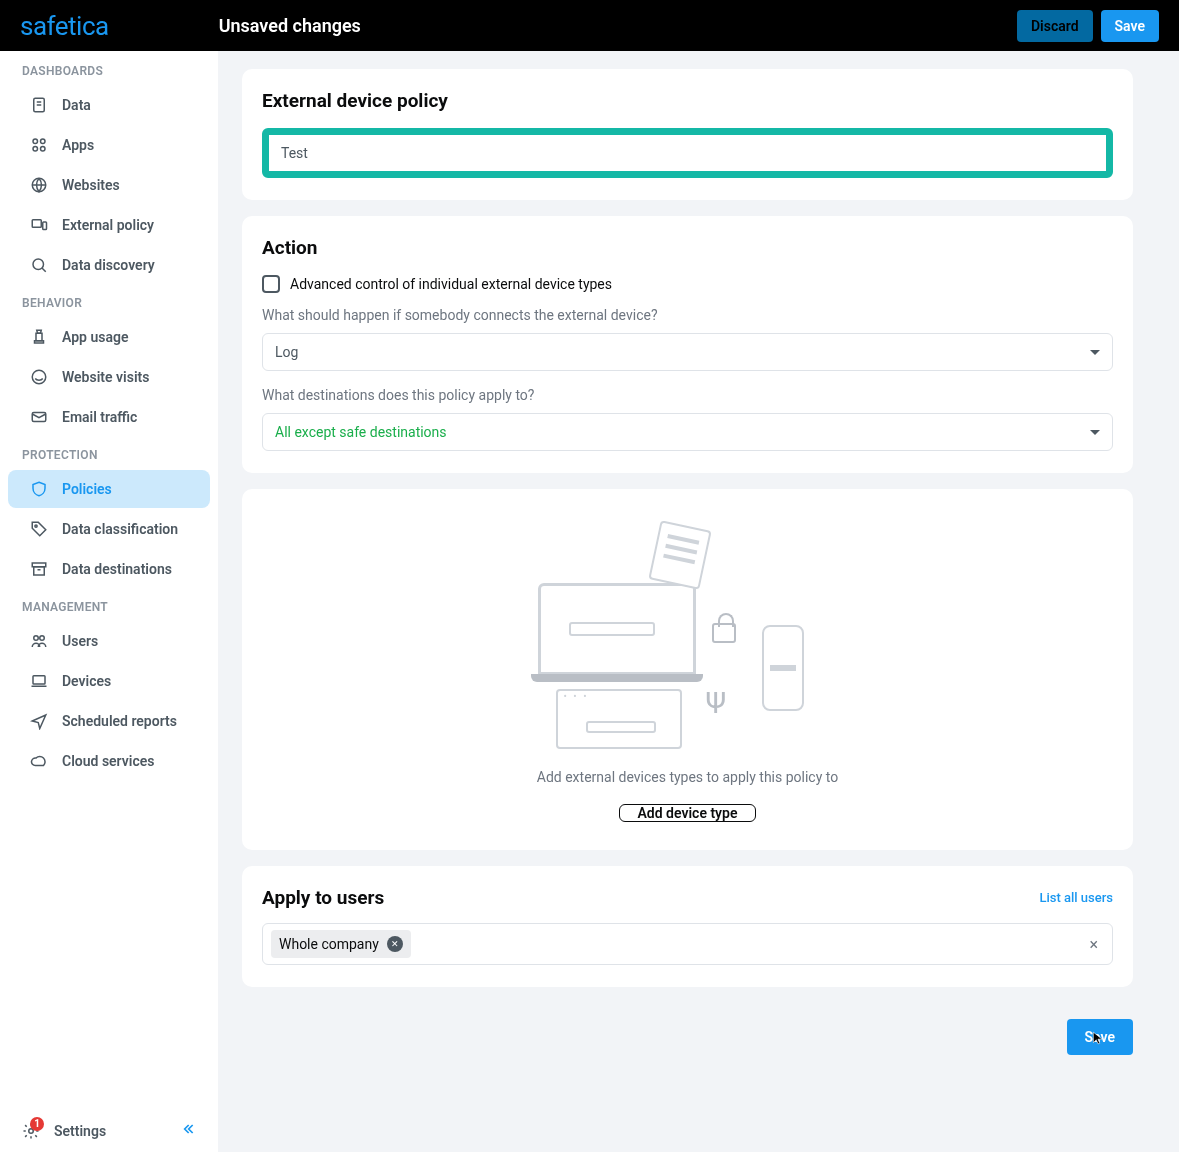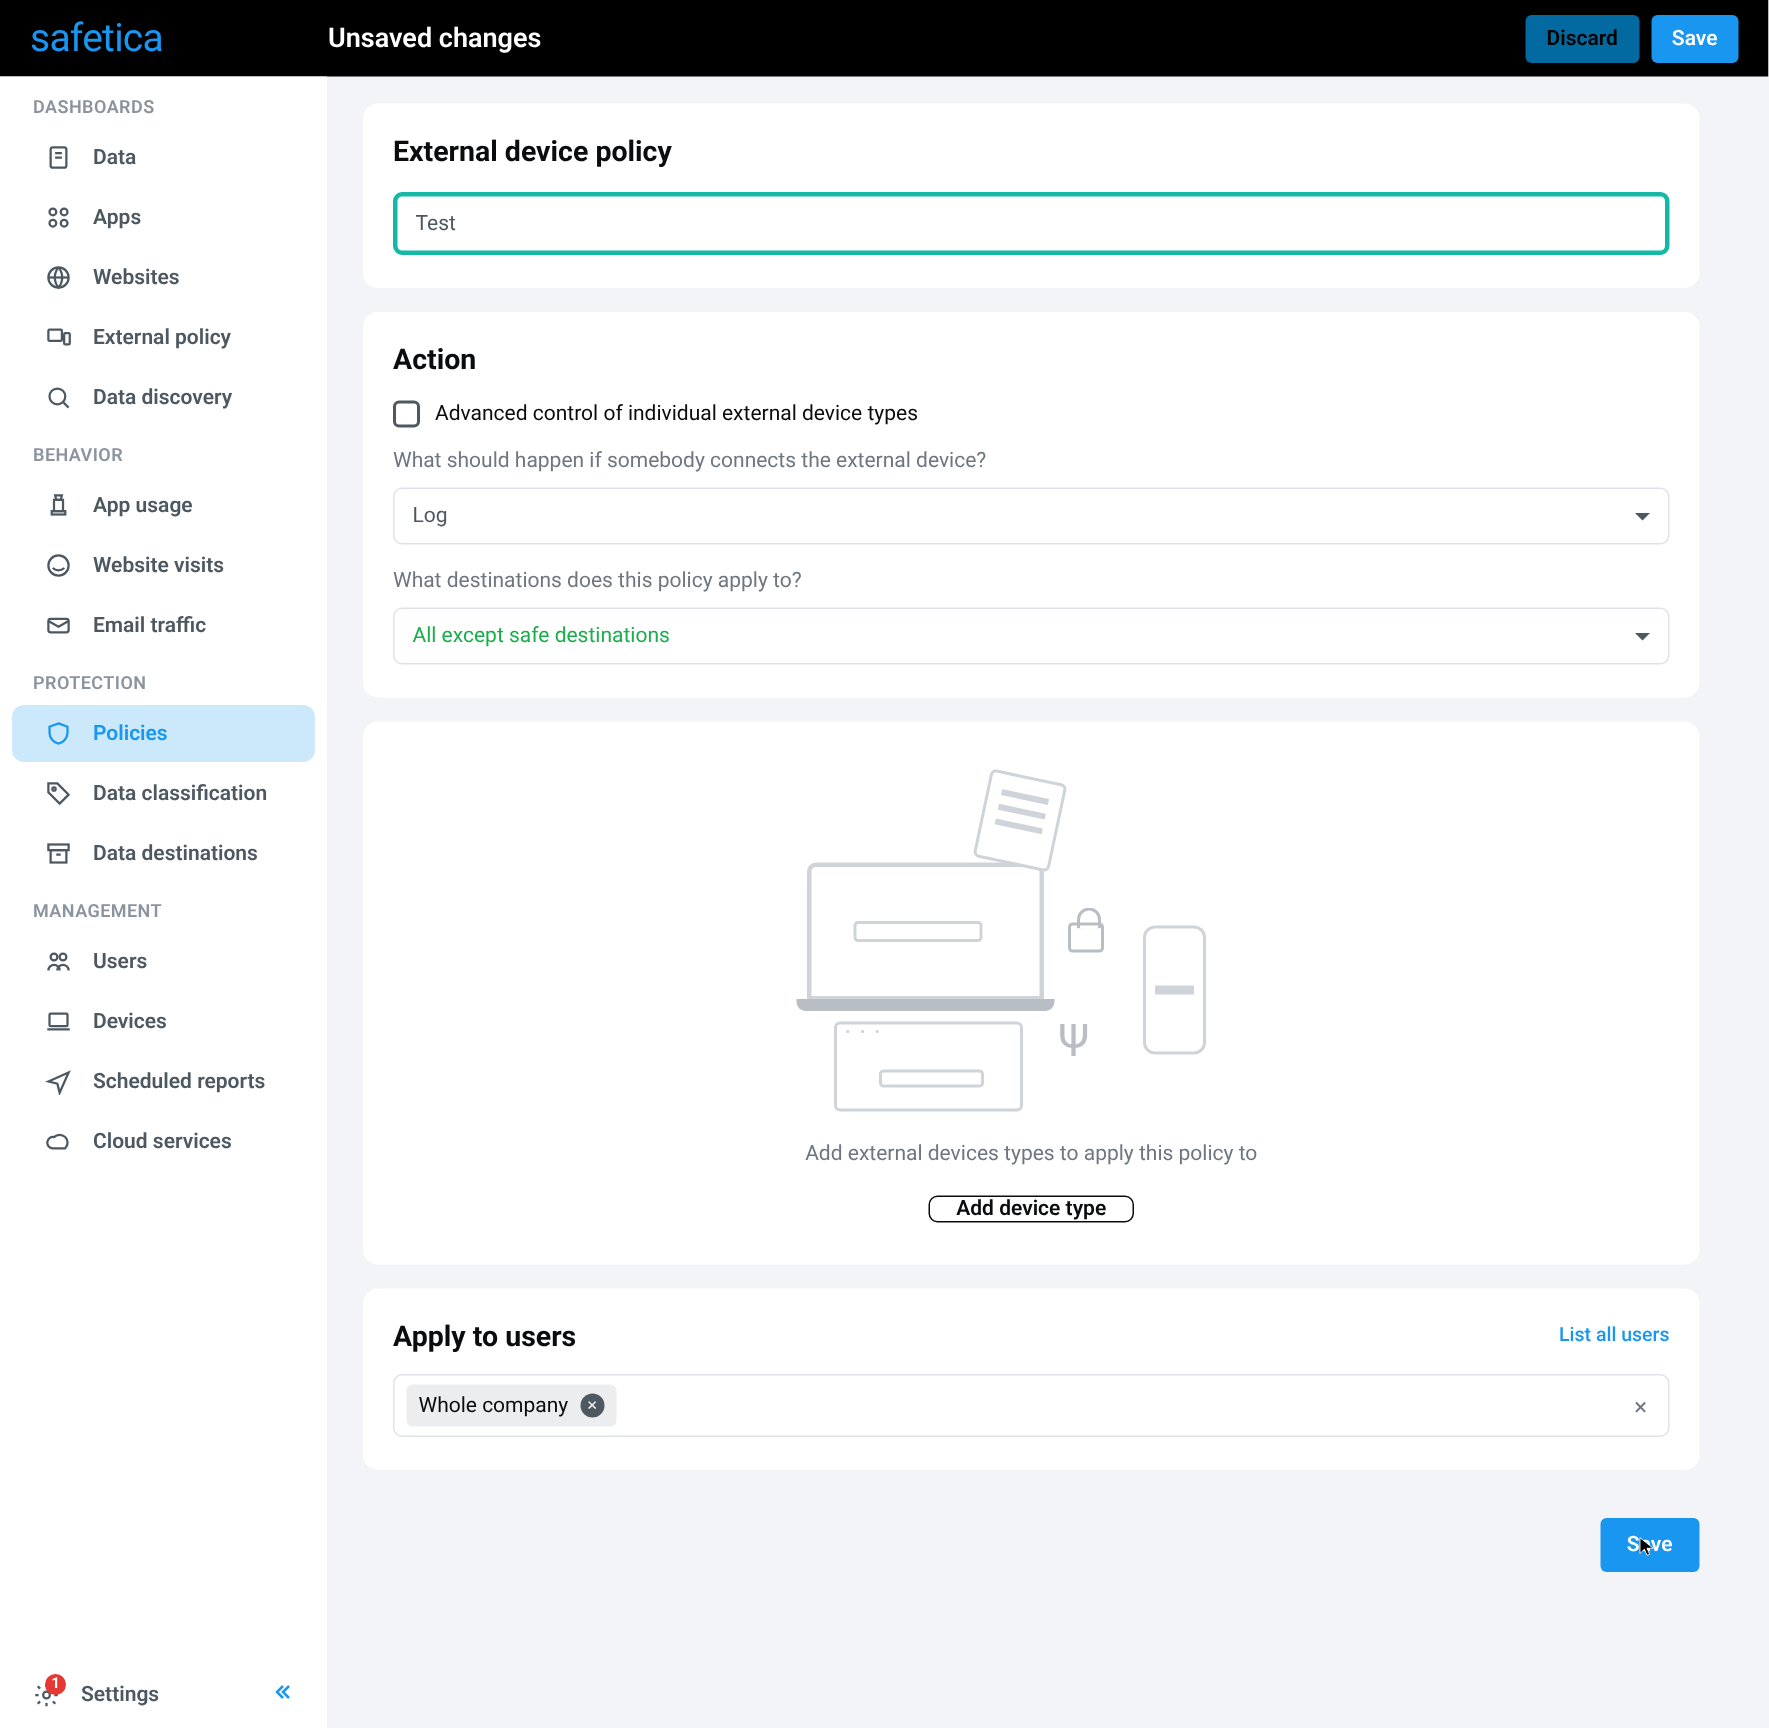--- a/index.html
+++ b/index.html
@@ -26,21 +26,21 @@
 
 
 .main { position: absolute; left: 218px; top: 51px; right: 0; bottom: 0; padding: 18px 46px 20px 24px; overflow-y: auto; }
 .main-grid { display: flex; gap: 12px; }
 .main-col { flex: 1; display: flex; flex-direction: column; gap: 16px; }
 .side-col { width: 252px; }
 
 .card { background: #fff; border-radius: 10px; padding: 20px 20px 22px; }
 .card-title { font-size: 19px; font-weight: 700; color: #0b0c0d; margin-bottom: 16px; }
 
-.text-input { width: 100%; border: 3px solid #14b8a6; border-radius: 6px; padding: 10px 12px; font-size: 14px; color: #4d5861; }
+.text-input { width: 100%; border: 7px solid #14b8a6; border-radius: 6px; padding: 10px 12px; font-size: 14px; color: #4d5861; }
 
 .select-box { width: 100%; border: 1px solid #dfe3e8; border-radius: 6px; padding: 10px 12px; font-size: 14px; color: #4d5861; display: flex; align-items: center; justify-content: space-between; cursor: pointer; background: #fff; }
 .select-box.green { color: #1aae4b; }
 .caret { width: 0; height: 0; border-left: 5px solid transparent; border-right: 5px solid transparent; border-top: 5px solid #4d5861; }
 
 .checkbox-row { display: flex; align-items: center; gap: 10px; margin-bottom: 14px; }
 .checkbox { width: 18px; height: 18px; border: 2px solid #4d5861; border-radius: 4px; cursor: pointer; }
 .checkbox-label { font-size: 14px; color: #0b0c0d; }
 
 .helper-text { font-size: 14px; color: #6e7680; margin-bottom: 10px; }

